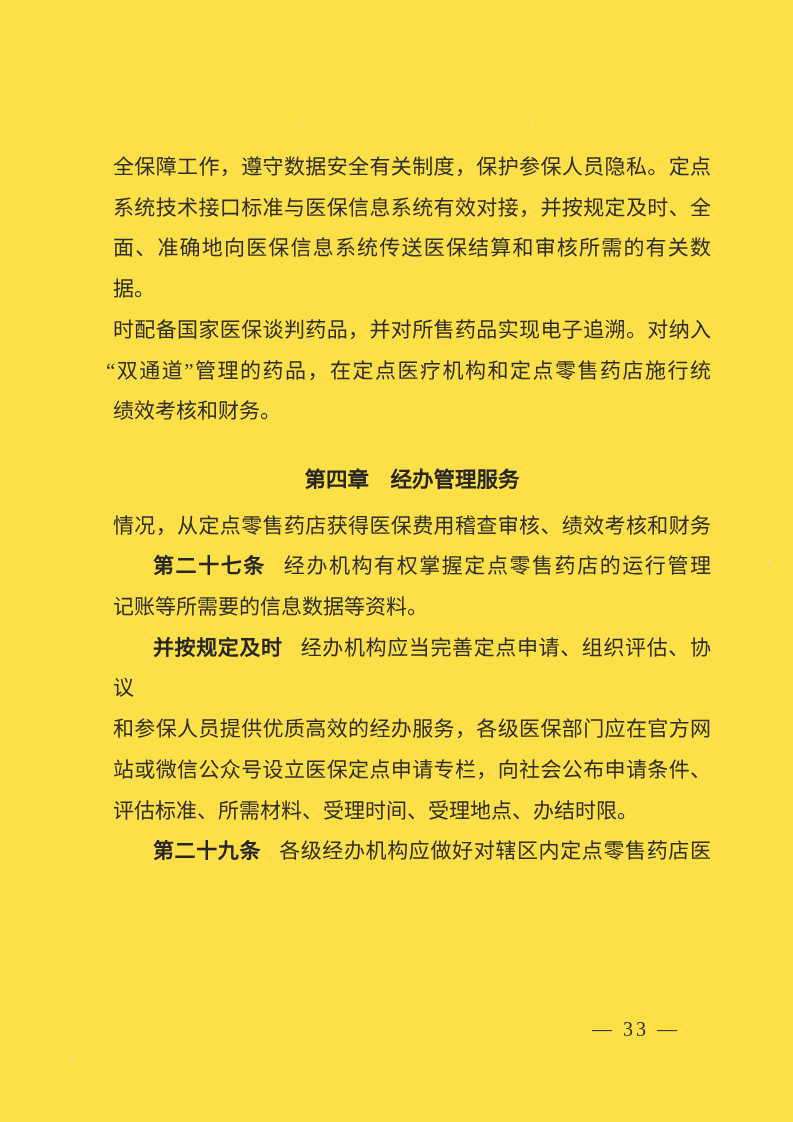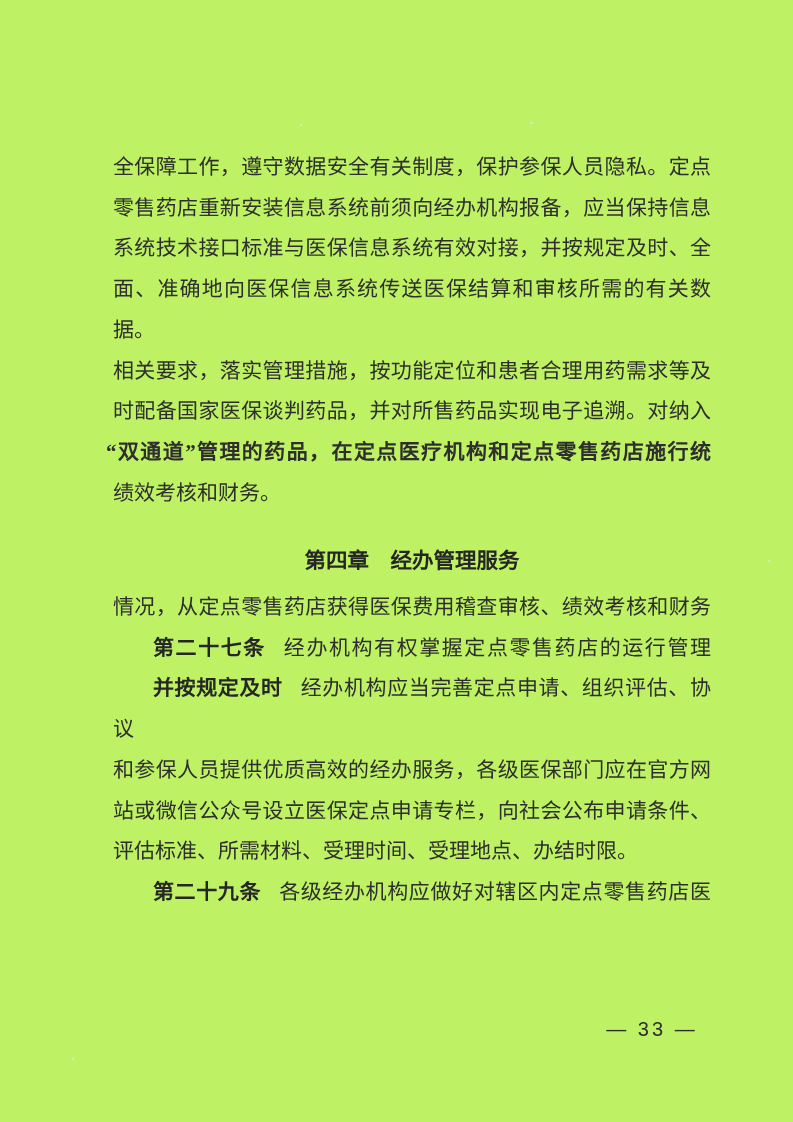--- a/index.html
+++ b/index.html
@@ -4,21 +4,21 @@
 <style>
   html, body {
     margin: 0;
     padding: 0;
     background: #ffffff;
   }
   .page {
     position: relative;
     width: 793px;
     height: 1122px;
-    background: #bef264;
+    background: #fde047;
     overflow: hidden;
     font-family: "Liberation Serif", "DejaVu Serif", serif;
     color: #2e2e2e;
   }
   .text-block {
     position: absolute;
     left: 113px;
     top: 147px;
     width: 598px;
     font-size: 21px;
@@ -29,21 +29,21 @@
     text-align: justify;
     text-align-last: justify;
     -moz-text-align-last: justify;
   }
   .ln-end {
     text-align: justify;
     text-align-last: left;
     -moz-text-align-last: left;
   }
   .ind { text-indent: 40px; }
-  .hang { text-indent: -7px; font-weight: bold; }
+  .hang { text-indent: -7px; }
   .term {
     font-family: "Liberation Sans", "DejaVu Sans", sans-serif;
     font-weight: bold;
     margin-right: 18px;
     color: #262626;
   }
   .chapter-heading {
     font-family: Liberation Serif, serif;
     font-weight: bold;
     font-size: 21.5px;
@@ -52,25 +52,24 @@
     text-align-last: center;
     -moz-text-align-last: center;
     margin: 28px 0 5px 0;
     color: #262626;
   }
   .page-number {
     position: absolute;
     top: 1018px;
     left: 592px;
     width: 120px;
-    text-align: center;
     font-size: 20px;
     letter-spacing: 3px;
     color: #2e2e2e;
-    font-family: Liberation Sans, sans-serif;
+    font-family: Liberation Serif, serif;
   }
   
   .speck {
     position: absolute;
     background: #e2e2e2;
     border-radius: 50%;
   }
   .speck.s1 { left: 530px; top: 122px; width: 3px; height: 2px; }
   .speck.s2 { left: 300px; top: 124px; width: 2px; height: 2px; }
   .speck.s3 { left: 768px; top: 560px; width: 2px; height: 2px; }
@@ -83,40 +82,39 @@
 
   <div class="speck s1"></div>
   <div class="speck s2"></div>
   <div class="speck s3"></div>
   <div class="speck s4"></div>
 
   <div class="text-block">
 
     <div class="para">
       <div class="ln">全保障工作，遵守数据安全有关制度，保护参保人员隐私。定点</div>
-      <div class="ln">零售药店重新安装信息系统前须向经办机构报备，应当保持信息</div>
       <div class="ln">系统技术接口标准与医保信息系统有效对接，并按规定及时、全</div>
       <div class="ln">面、准确地向医保信息系统传送医保结算和审核所需的有关数</div>
       <div class="ln-end">据。</div>
     </div>
 
     <div class="para">
-      <div class="ln">相关要求，落实管理措施，按功能定位和患者合理用药需求等及</div>
       <div class="ln">时配备国家医保谈判药品，并对所售药品实现电子追溯。对纳入</div>
       <div class="ln hang">“双通道”管理的药品，在定点医疗机构和定点零售药店施行统</div>
       <div class="ln-end">绩效考核和财务。</div>
     </div>
 
     <div class="chapter-heading">第四章　经办管理服务</div>
 
     <div class="para">
       <div class="ln">情况，从定点零售药店获得医保费用稽查审核、绩效考核和财务</div>
       <div class="ln ind">
         <span class="term">第二十七条</span><span>经办机构有权掌握定点零售药店的运行管理</span>
       </div>
+      <div class="ln-end">记账等所需要的信息数据等资料。</div>
     </div>
 
     <div class="para">
       <div class="ln ind">
         <span class="term">并按规定及时</span><span>经办机构应当完善定点申请、组织评估、协议</span>
       </div>
       <div class="ln">和参保人员提供优质高效的经办服务，各级医保部门应在官方网</div>
       <div class="ln">站或微信公众号设立医保定点申请专栏，向社会公布申请条件、</div>
       <div class="ln-end">评估标准、所需材料、受理时间、受理地点、办结时限。</div>
     </div>

